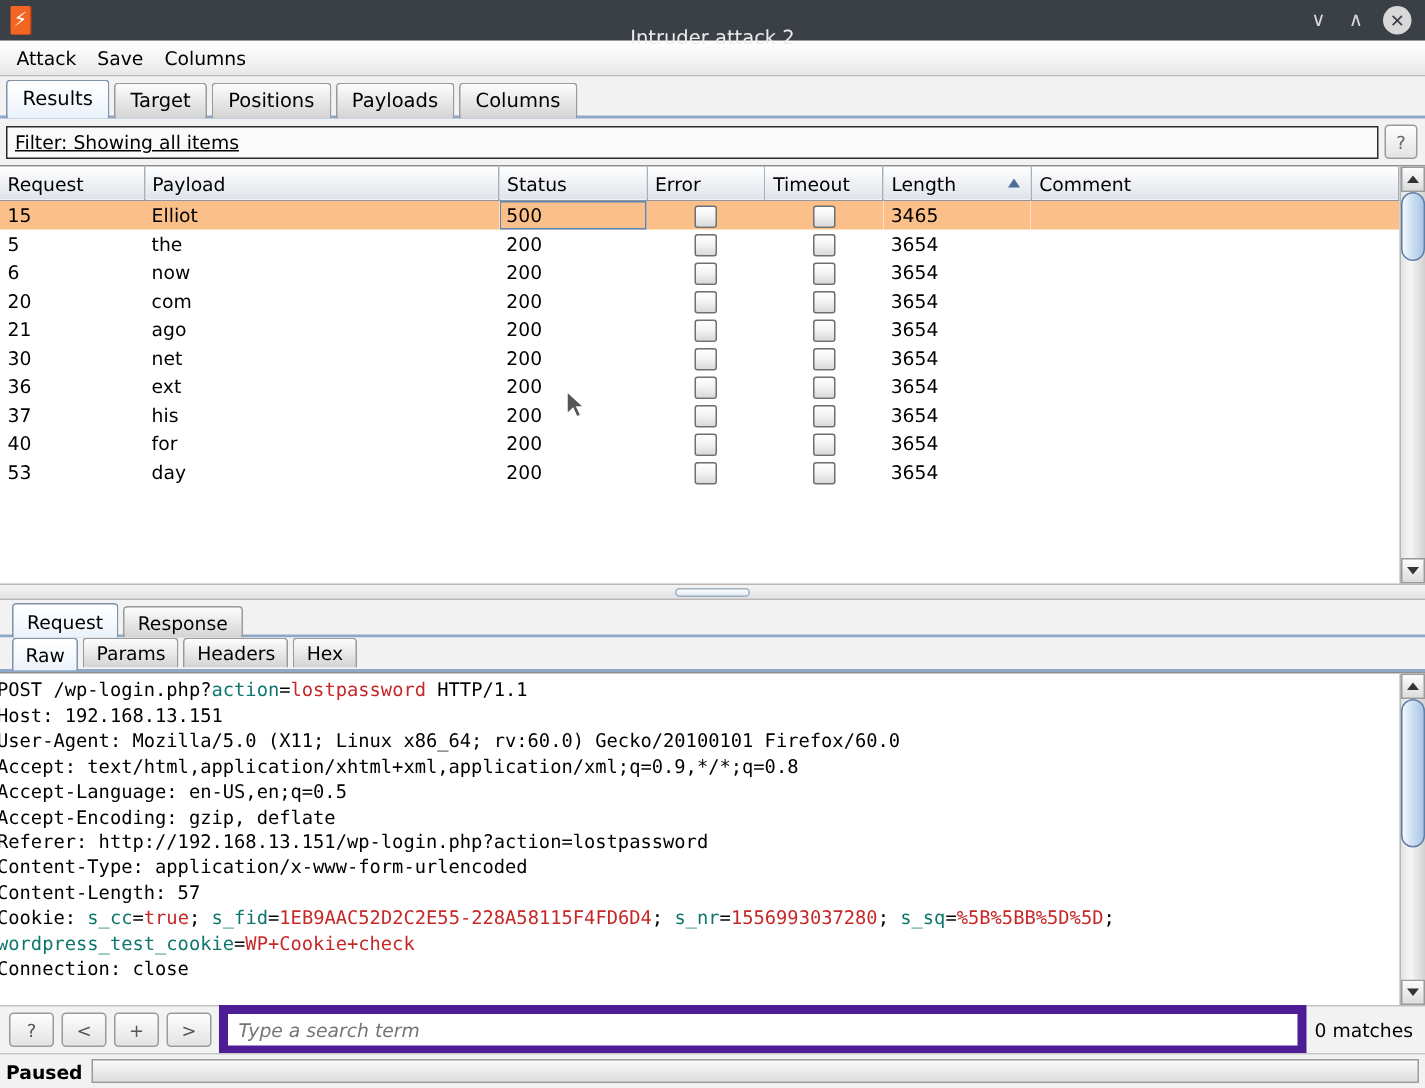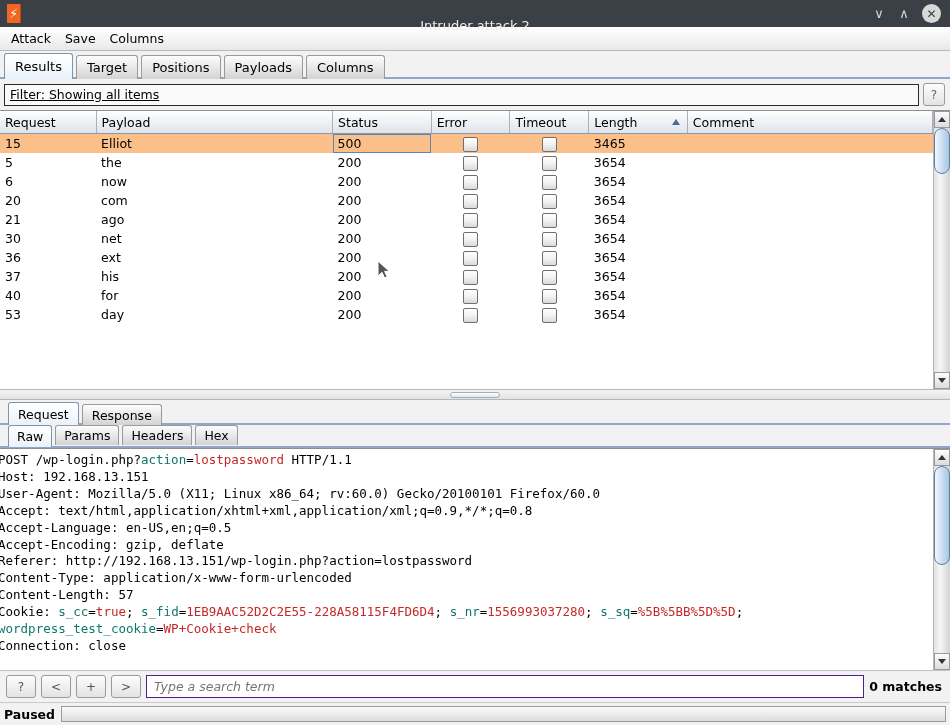--- a/index.html
+++ b/index.html
@@ -195,29 +195,29 @@
     flex:0 0 auto;height:27px;display:flex;align-items:center;gap:5px;
     padding:2px 6px;background:#f2f2f2;border-top:1px solid #c2c2c2;
   }
   .sbtn{
     width:28px;height:21px;border:1px solid #9a9a9a;border-radius:3px;
     background:linear-gradient(to bottom,#fdfdfd,#e3e3e3);
     display:flex;align-items:center;justify-content:center;
     font-size:12px;color:#555;cursor:pointer;
   }
   .searchinput{
-    flex:1 1 auto;height:21px;border:1px solid #4c1d95;background:#fff;
+    flex:1 1 auto;height:21px;border:6px solid #4c1d95;background:#fff;
     display:flex;align-items:center;padding:0 5px;cursor:text;
   }
   .searchinput input{
     border:none;outline:none;width:100%;font-size:12.5px;
     font-family:"DejaVu Sans","Liberation Sans",sans-serif;font-style:italic;color:#9a9a9a;
     background:transparent;
   }
-  .matches{font-size:12.5px;padding-right:2px;white-space:nowrap;font-weight:bold;}
+  .matches{font-size:12.5px;padding-right:2px;white-space:nowrap;}
 
   
   .statusbar{
     flex:0 0 auto;height:22px;display:flex;align-items:center;gap:6px;
     padding:0 4px;background:#f2f2f2;border-top:1px solid #c8c8c8;font-weight:bold;
   }
   .statusbar .st-label{font-size:12.5px;white-space:nowrap;}
   .progtrack{
     flex:1 1 auto;height:14px;border:1px solid #9a9a9a;
     background:linear-gradient(to bottom,#fbfbfb,#dcdcdc);

